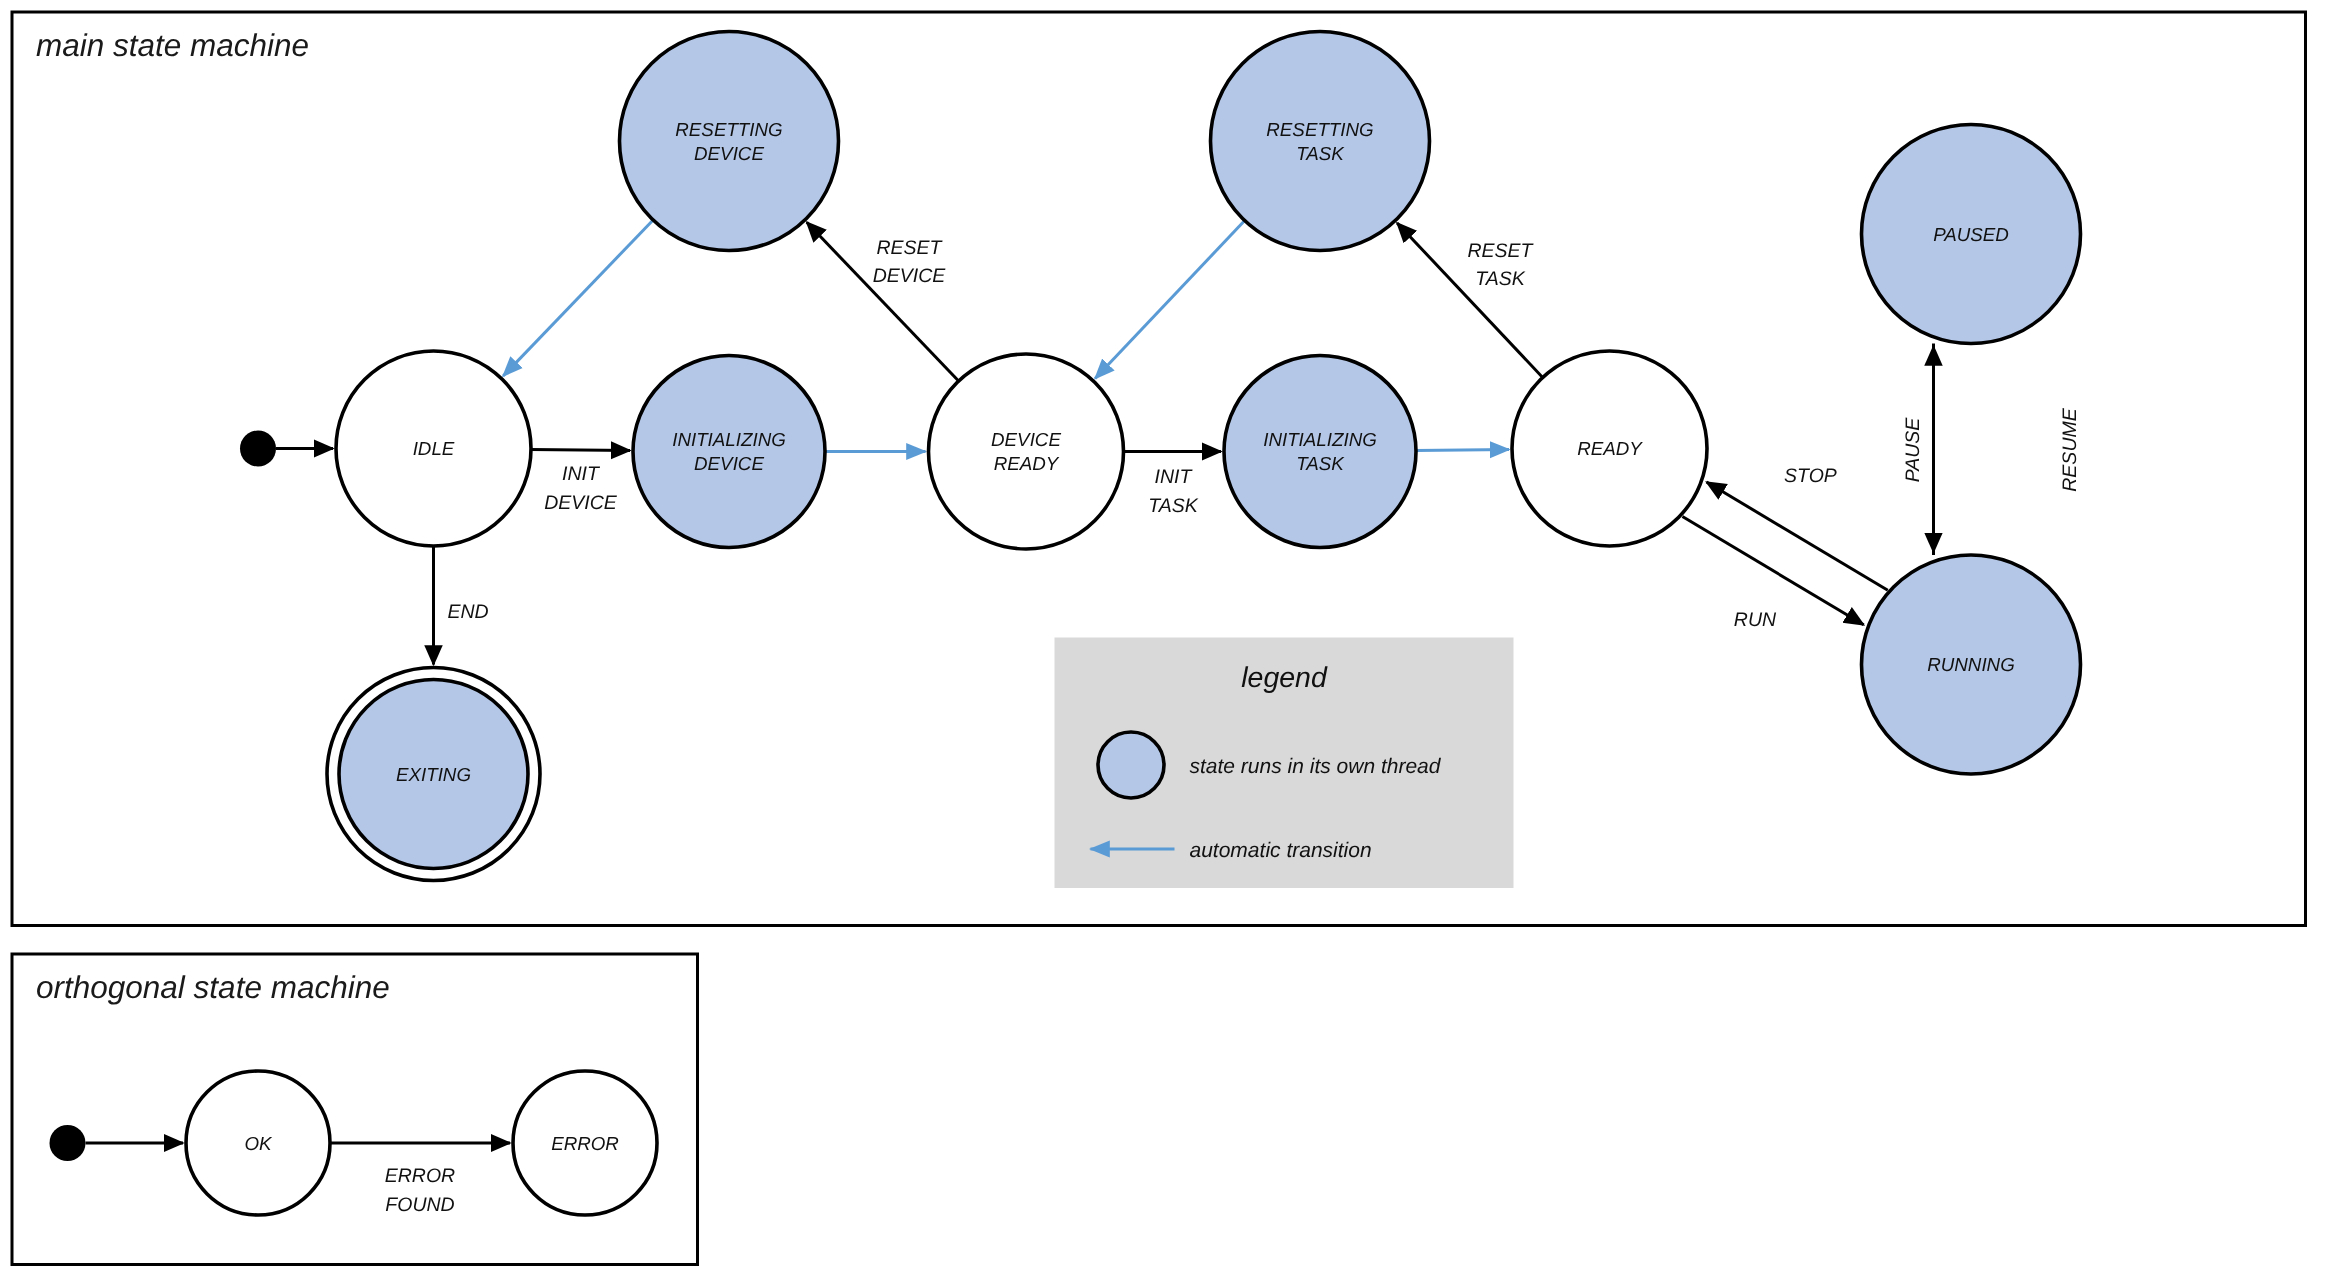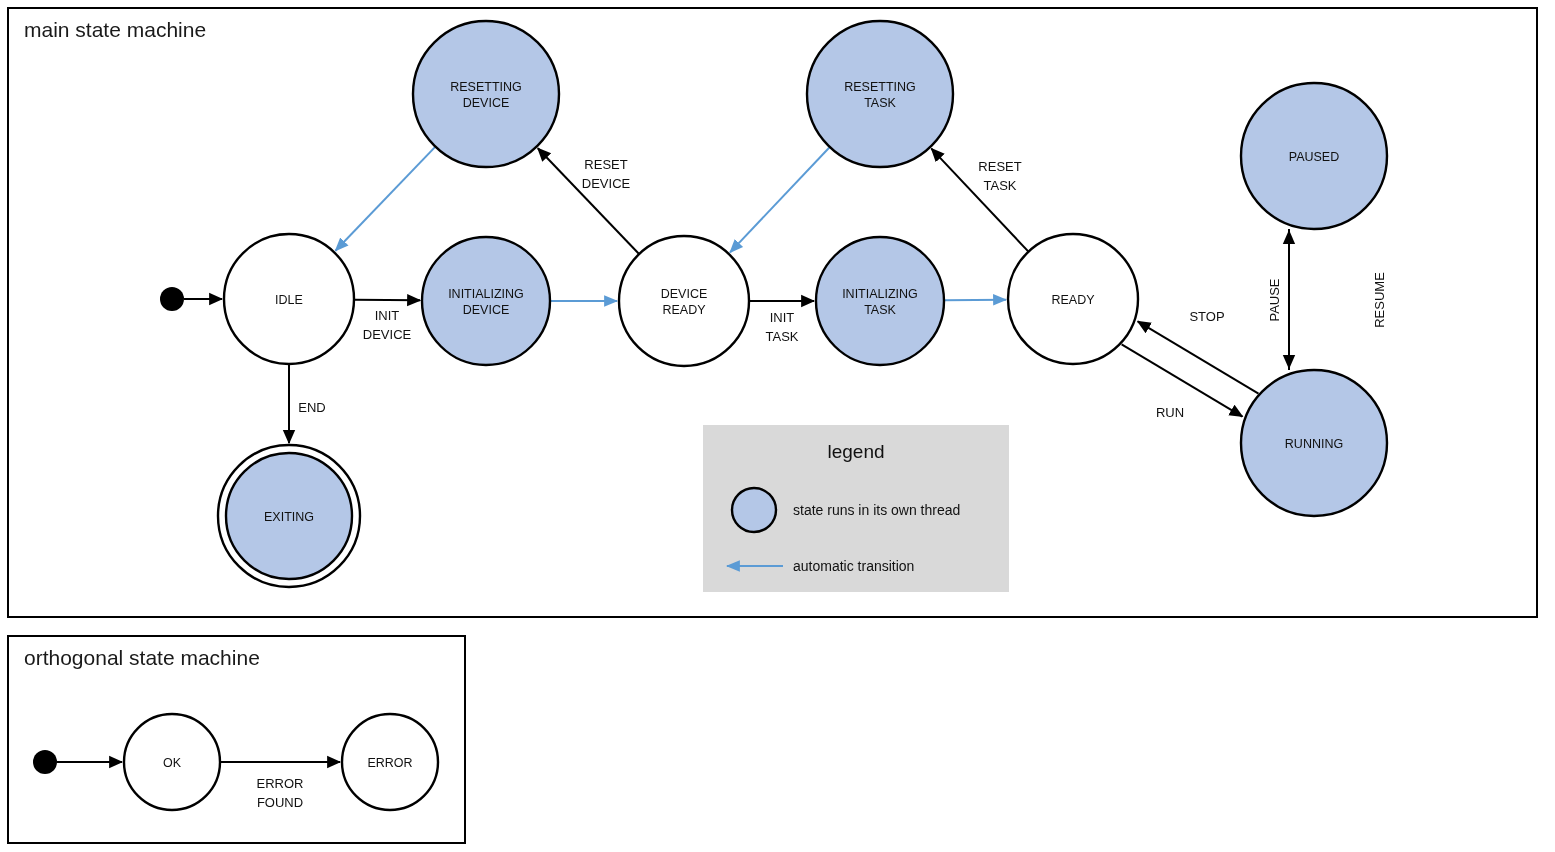--- a/index.html
+++ b/index.html
@@ -1,17 +1,17 @@
 <!DOCTYPE html>
 <html><head>
 <meta charset="utf-8">
 <style>
   html,body{margin:0;padding:0;background:#ffffff;}
   body{width:1555px;height:852px;font-family:"Liberation Sans",sans-serif;overflow:hidden;}
-  #root{position:relative;width:1555px;height:792px;}
+  #root{position:relative;width:1555px;height:792px;font-style:italic;}
   svg{display:block;}
   .frame-title{font-size:21px;fill:#1a1a1a;font-family:"Liberation Sans",sans-serif;}
   .state-label{font-size:12.5px;fill:#111111;font-family:"Liberation Sans",sans-serif;text-anchor:middle;}
   .edge-label{font-size:13px;fill:#111111;font-family:"Liberation Sans",sans-serif;text-anchor:middle;}
   .legend-title{font-size:19px;fill:#111111;font-family:"Liberation Sans",sans-serif;text-anchor:middle;}
   .legend-text{font-size:14px;fill:#111111;font-family:"Liberation Sans",sans-serif;}
   .frame-rect{fill:#ffffff;stroke:#000000;stroke-width:2;}
   .legend-rect{fill:#d9d9d9;stroke:none;}
   .st-circle{stroke:#000000;stroke-width:2.4;}
   .st-fill-blue{fill:#b4c7e7;}

